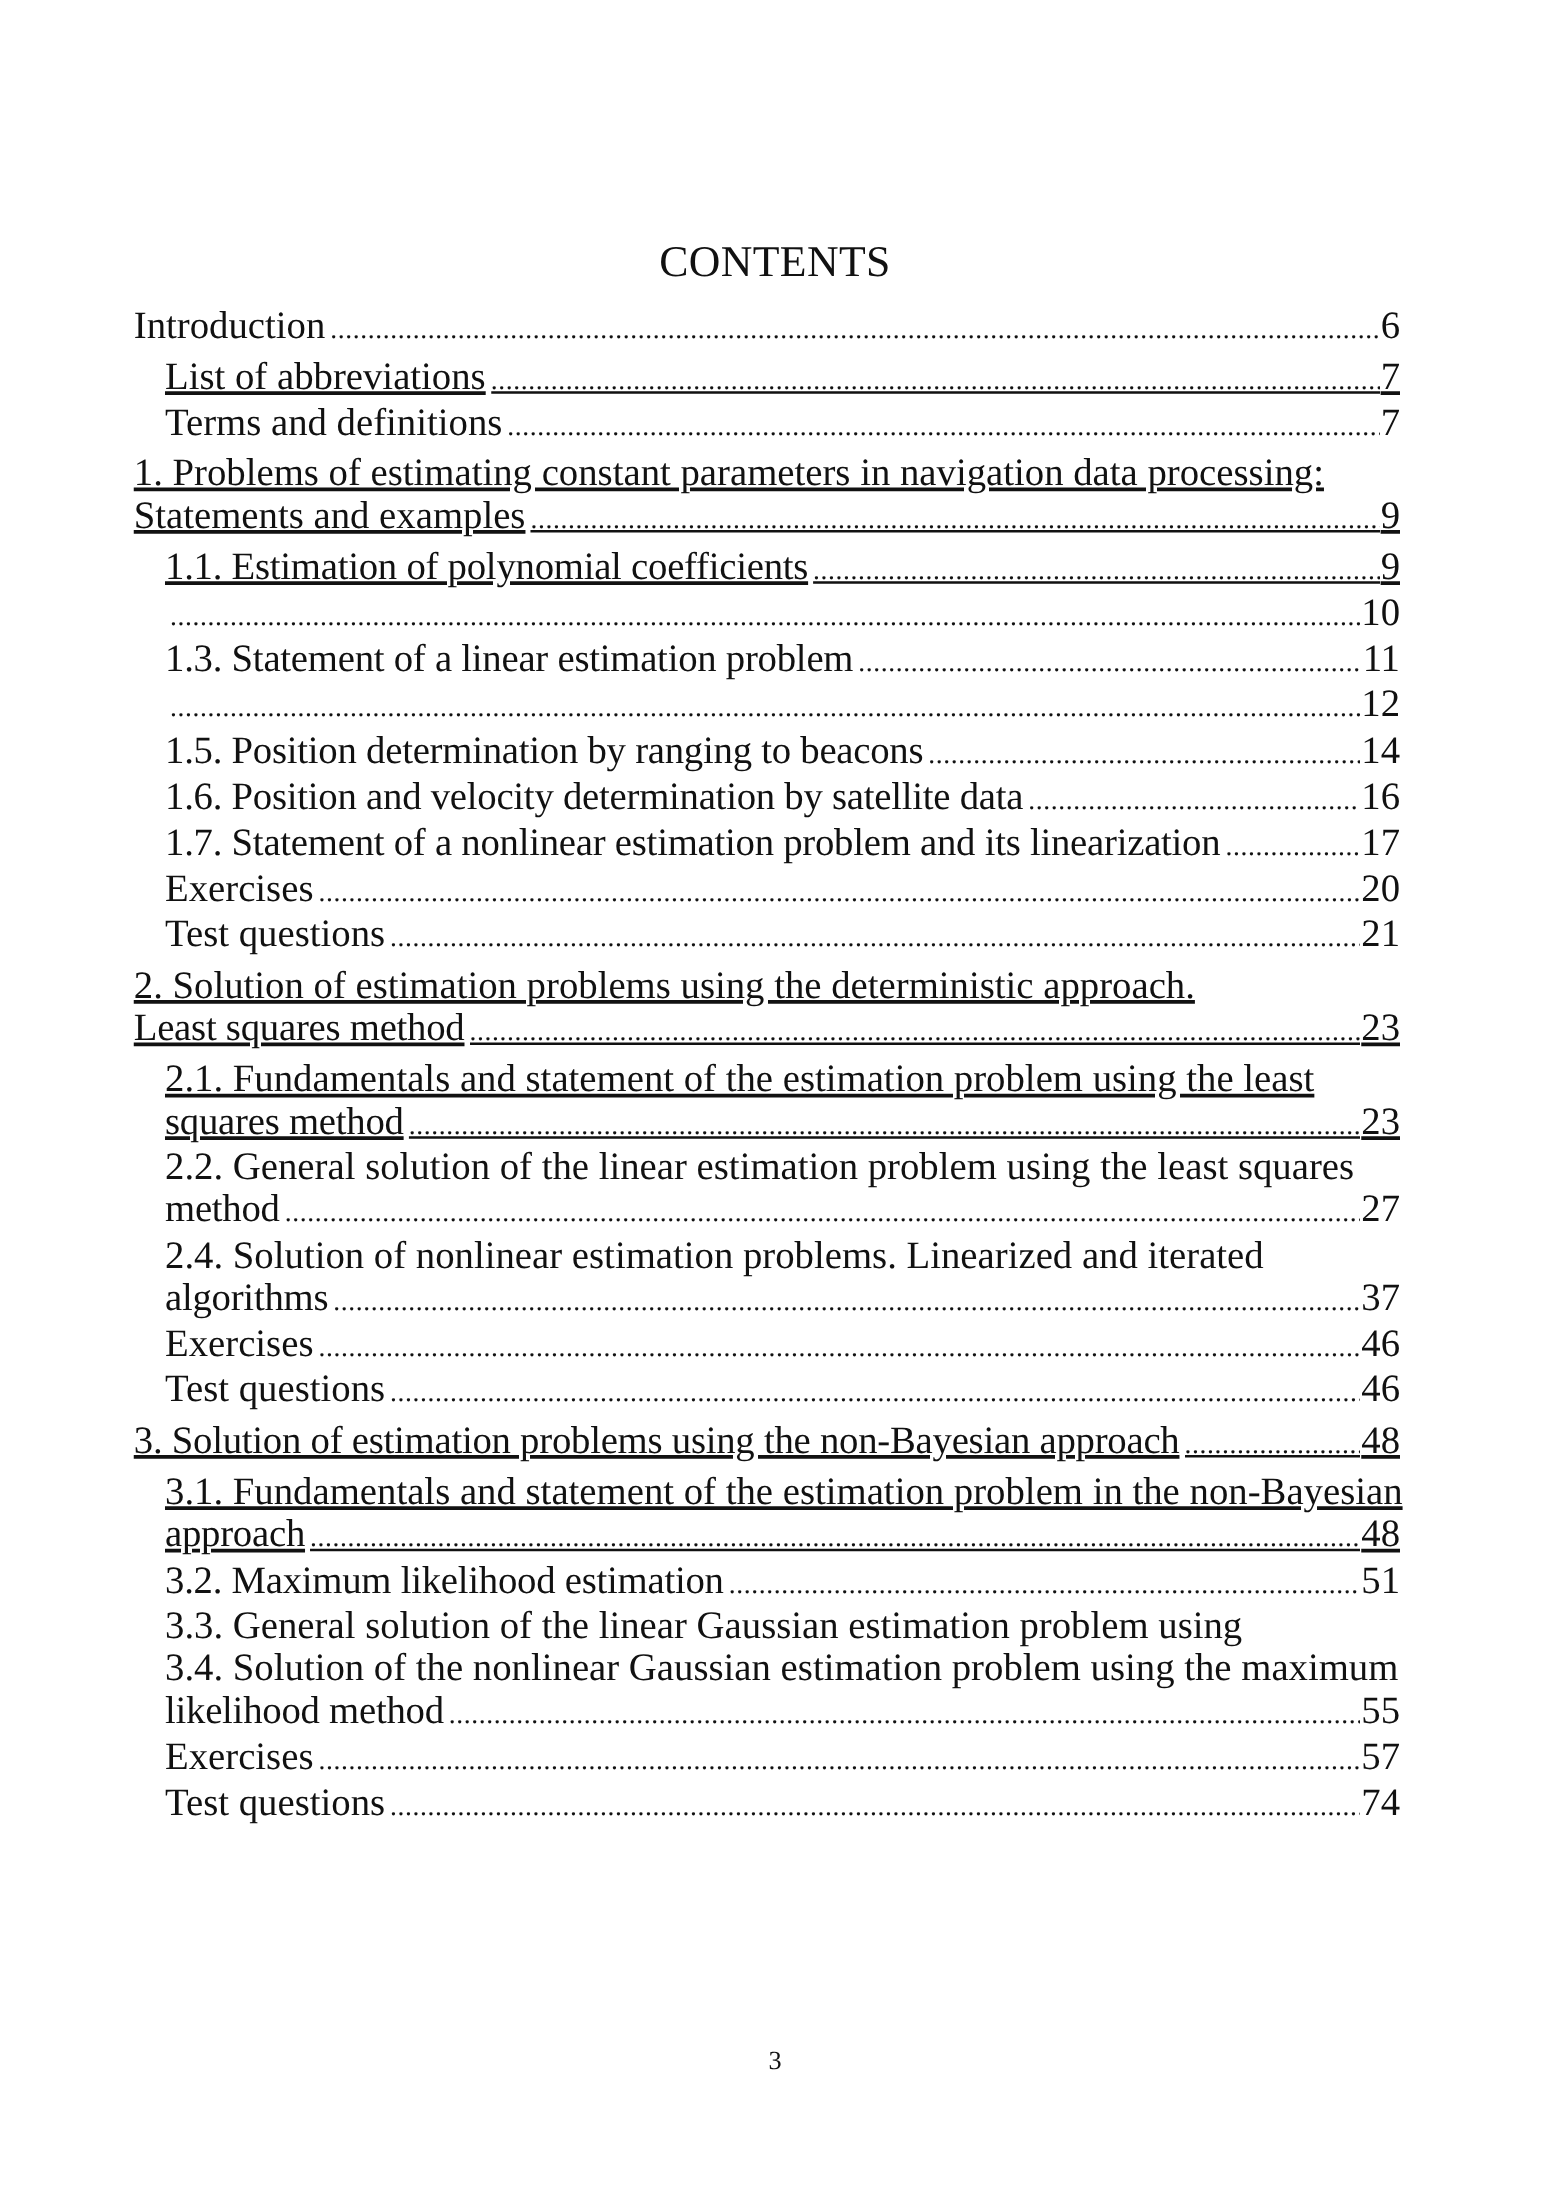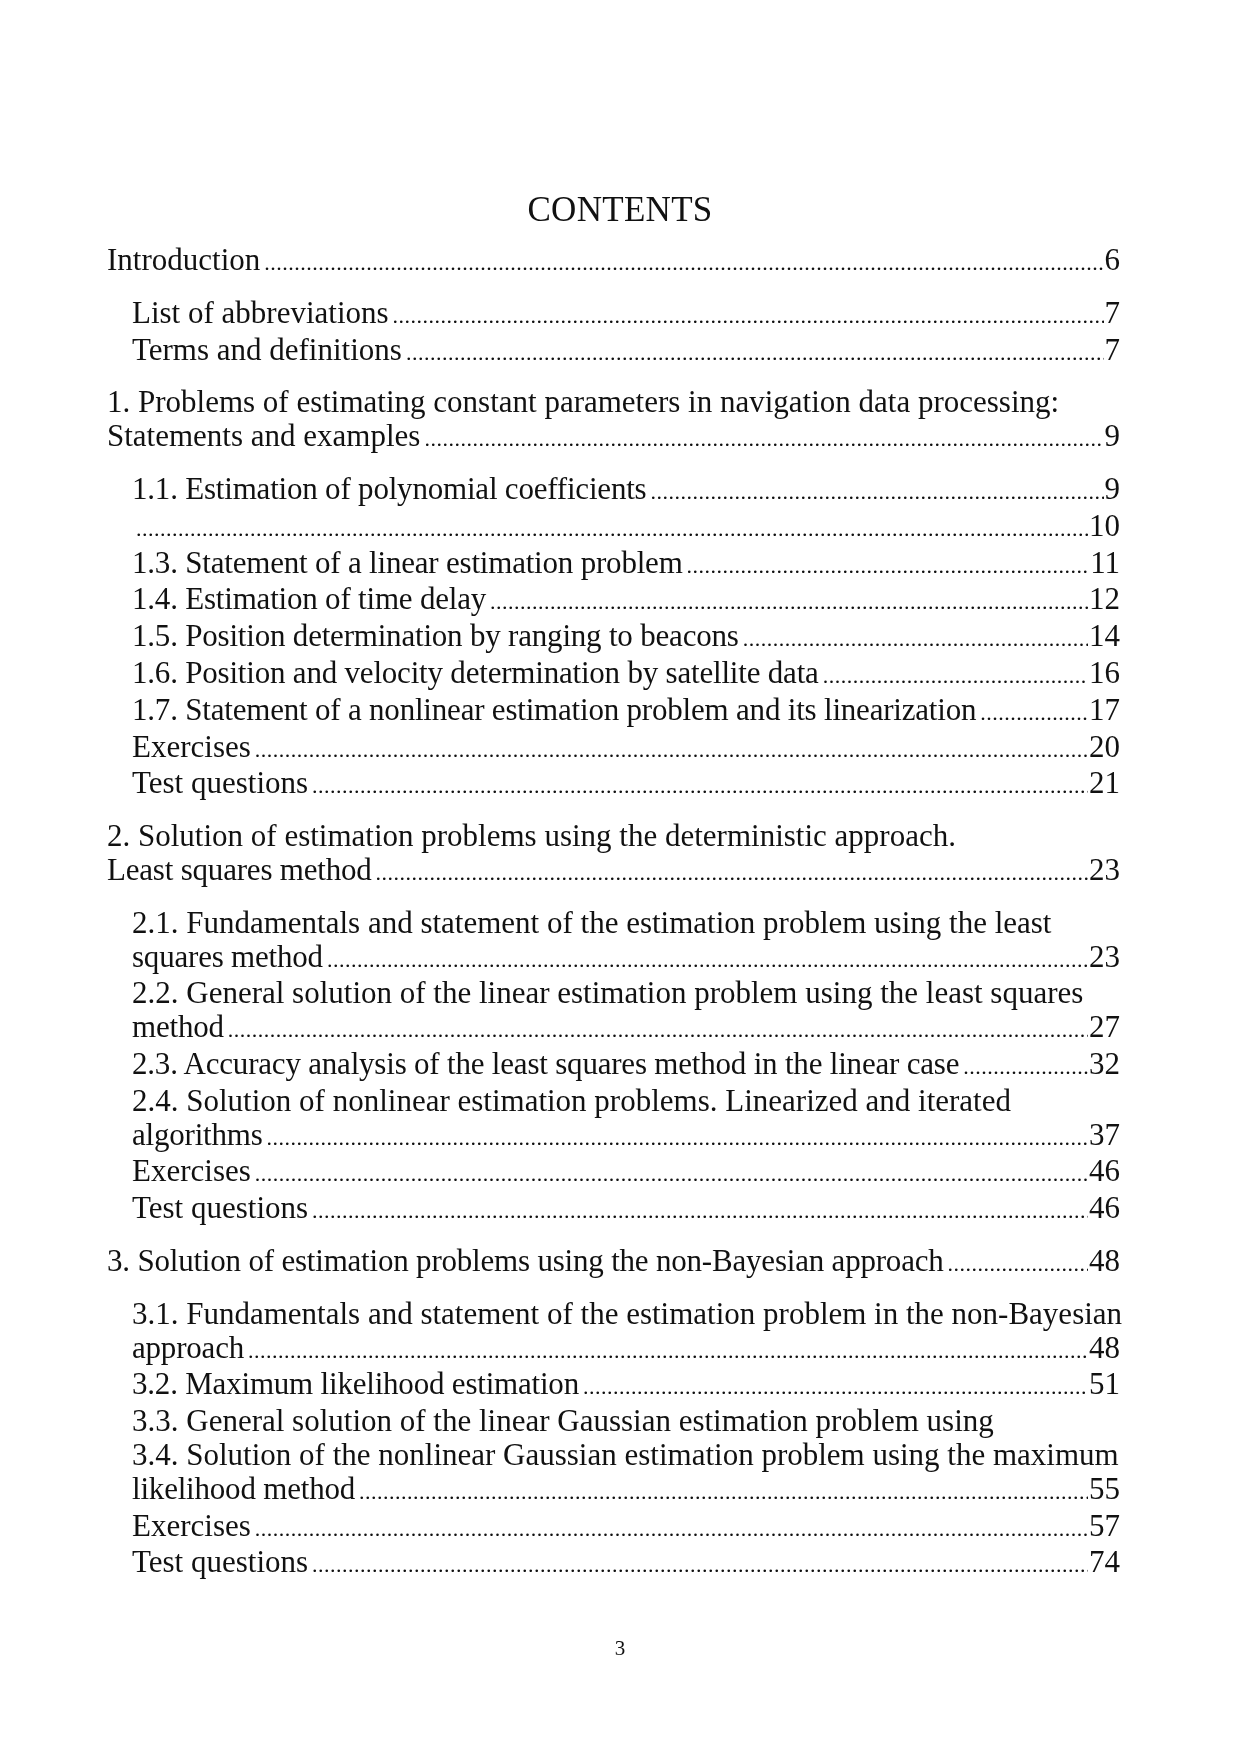--- a/index.html
+++ b/index.html
@@ -10,21 +10,21 @@
   .page-title {
     position: absolute; left: 0; width: 1240px; top: 188px;
     text-align: center; font-size: 35px; line-height: 44px; letter-spacing: 0.3px;
   }
   .toc {
     position: absolute; left: 107px; width: 1013px; top: 243px;
   }
   .entry { font-size: 31px; line-height: 33.8px; }
   .entry.sub { padding-left: 25px; }
   .entry.condensed .text, .entry.condensed .lead { letter-spacing: -0.2px; }
-  .gap-before { margin-top: 16px; }
+  .gap-before { margin-top: 4px; text-decoration: underline; }
   .wrapline { display: block; white-space: nowrap; }
   .lastline { display: flex; align-items: baseline; white-space: nowrap; }
   .lastline .text { flex: 0 0 auto; }
   .lastline .dots {
     flex: 1 1 auto; overflow: hidden; white-space: nowrap;
     margin: 0 1px 0 4px; letter-spacing: 0.5px; font-size: 22px;
   }
   .lastline .dots::before {
     content: "................................................................................................................................................................................................................................";
   }
@@ -88,21 +88,20 @@
   </div>
   <div class="entry sub condensed">
     <div class="lastline">
         <span class="text">1.3. Statement of a linear estimation problem</span>
         <span class="dots"></span>
         <span class="page">11</span>
       </div>
   </div>
   <div class="entry sub condensed">
     <div class="lastline">
-        <span class="text">1.4. Estimation of time delay</span>
         <span class="dots"></span>
         <span class="page">12</span>
       </div>
   </div>
   <div class="entry sub condensed">
     <div class="lastline">
         <span class="text">1.5. Position determination by ranging to beacons</span>
         <span class="dots"></span>
         <span class="page">14</span>
       </div>
@@ -155,27 +154,20 @@
   </div>
   <div class="entry sub condensed">
     <span class="wrapline">2.2. General solution of the linear estimation problem using the least squares</span>
     <div class="lastline">
         <span class="text">method</span>
         <span class="dots"></span>
         <span class="page">27</span>
       </div>
   </div>
   <div class="entry sub condensed">
-    <div class="lastline">
-        <span class="text">2.3. Accuracy analysis of the least squares method in the linear case</span>
-        <span class="dots"></span>
-        <span class="page">32</span>
-      </div>
-  </div>
-  <div class="entry sub condensed">
     <span class="wrapline">2.4. Solution of nonlinear estimation problems. Linearized and iterated</span>
     <div class="lastline">
         <span class="text">algorithms</span>
         <span class="dots"></span>
         <span class="page">37</span>
       </div>
   </div>
   <div class="entry sub">
     <div class="lastline">
         <span class="text">Exercises</span>

